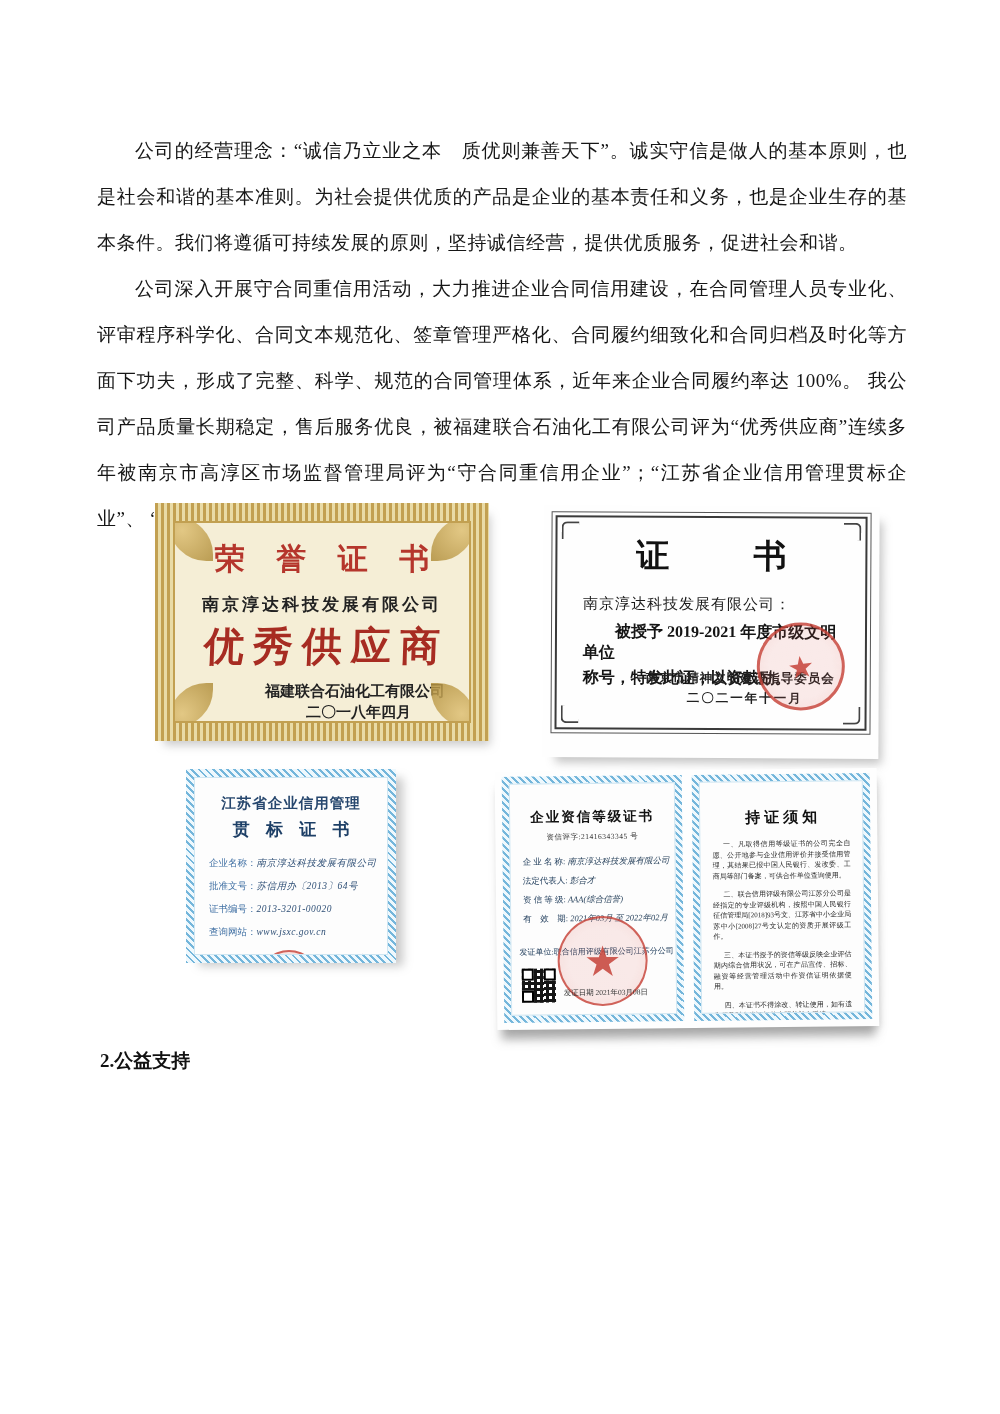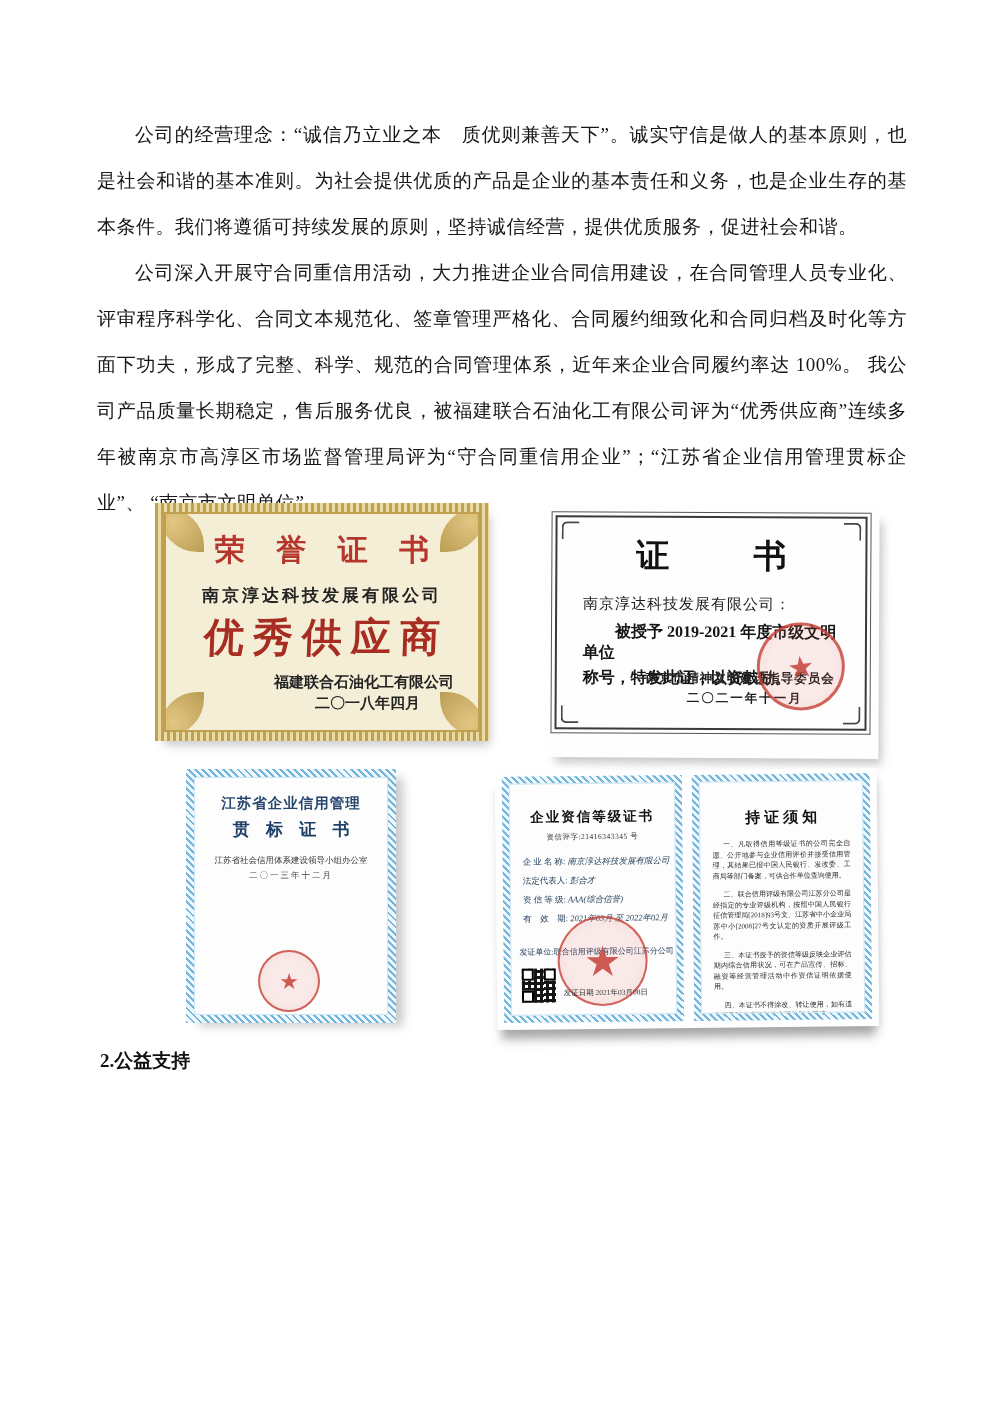--- a/index.html
+++ b/index.html
@@ -9,32 +9,32 @@
     font-family:"Liberation Serif","DejaVu Serif",serif;
     color:#181818;
   }
   
   .bodytext{
     position:absolute; left:97px; width:810px;
     font-size:19px; line-height:46px; text-align:justify;
     letter-spacing:0.5px; color:#161616;
   }
   .bodytext p{margin:0; text-indent:2em;}
-  .intro{top:112px;}
+  .intro{top:128px;}
   .sec-head{
     position:absolute; left:100px; top:1048px;
     font-size:19px; font-weight:bold; color:#111;
   }
   .sec-body{top:1090px;}
 
   
   .cert-honor{
     position:absolute; left:155px; top:503px; width:334px; height:238px;
     background:repeating-linear-gradient(90deg,#c2a051 0 3px,#e9dba6 3px 6px);
-    padding:9px; box-sizing:border-box;
+    padding:18px; box-sizing:border-box;
     box-shadow:5px 8px 9px -4px rgba(120,120,120,.4);
   }
   .honor-inner{
     position:relative; width:100%; height:100%;
     background:#f5eed6; border:2px solid #c2a051; box-sizing:border-box;
     text-align:center; overflow:hidden;
   }
   .leaf{
     position:absolute; width:44px; height:44px; opacity:.85;
     background:radial-gradient(circle at 30% 30%, #dfc176, #b08e3c);
@@ -97,21 +97,21 @@
     background:repeating-linear-gradient(45deg,#74b6db 0 2px,#eef8fd 2px 5px);
     box-sizing:border-box;
   }
   .lace-inner{
     position:relative; width:100%; height:100%; background:#fdfdfd;
     border:1px solid #cfe6f2; box-sizing:border-box; overflow:hidden;
   }
 
   
   .cert-gb{
-    position:absolute; left:186px; top:769px; width:210px; height:254px; padding:8px;
+    position:absolute; left:186px; top:769px; width:210px; height:194px; padding:8px;
     box-shadow:10px 6px 9px -3px rgba(120,120,120,.4);
   }
   .gb-t1{margin-top:16px; text-align:center; font-size:14.5px; font-weight:bold; color:#27476e; letter-spacing:1px;}
   .gb-t2{margin-top:5px; text-align:center; font-size:19px; font-weight:bold; color:#1d3least;-:0;}
   .gb-t2{margin-top:5px; text-align:center; font-size:17px; font-weight:bold; color:#1d3f66; letter-spacing:6px; padding-left:6px;}
   .gb-fields{margin:16px 14px 0;}
   .gb-row{margin-bottom:10px; font-size:9.5px; line-height:13px; color:#3f6fa3; white-space:nowrap;}
   .gb-row .val{color:#2d4e75; font-style:italic; letter-spacing:.5px;}
   .gb-issuer{margin-top:14px; text-align:center; font-size:8.5px; color:#333;}
   .gb-date{margin-top:3px; text-align:center; font-size:8.5px; color:#444; letter-spacing:2px;}
@@ -181,20 +181,26 @@
       <div class="civ-issuer">南京市精神文明建设指导委员会</div>
       <div class="civ-date">二〇二一年十一月</div>
       <div class="seal seal-civ">★</div>
     </div>
   </div>
 
   <div class="cert-gb lace">
     <div class="lace-inner">
       <div class="gb-t1">江苏省企业信用管理</div>
       <div class="gb-t2">贯 标 证 书</div>
+      <div class="gb-fields">
+        <div class="gb-row"><span>企业名称：</span><span class="val">南京淳达科技发展有限公司</span></div>
+        <div class="gb-row"><span>批准文号：</span><span class="val">苏信用办〔2013〕64号</span></div>
+        <div class="gb-row"><span>证书编号：</span><span class="val">2013-3201-00020</span></div>
+        <div class="gb-row"><span>查询网站：</span><span class="val">www.jsxc.gov.cn</span></div>
+      </div>
       <div class="gb-issuer">江苏省社会信用体系建设领导小组办公室</div>
       <div class="gb-date">二〇一三年十二月</div>
       <div class="seal seal-gb">★</div>
     </div>
   </div>
 
   <div class="sheet45">
     <div class="page-a lace">
       <div class="lace-inner">
         <div class="cr-title">企业资信等级证书</div>

